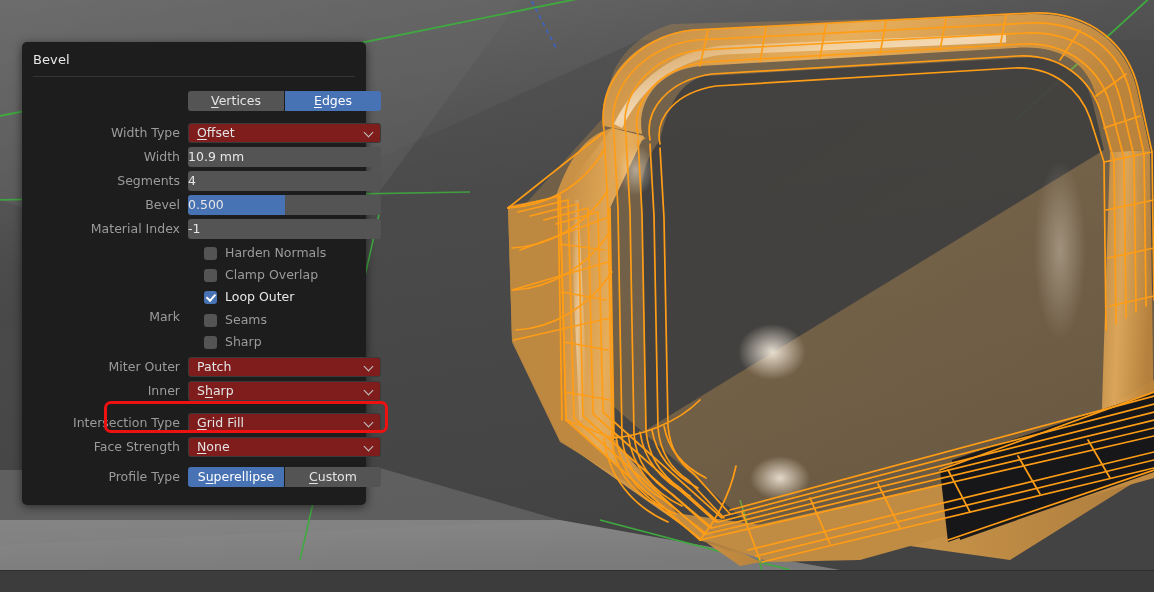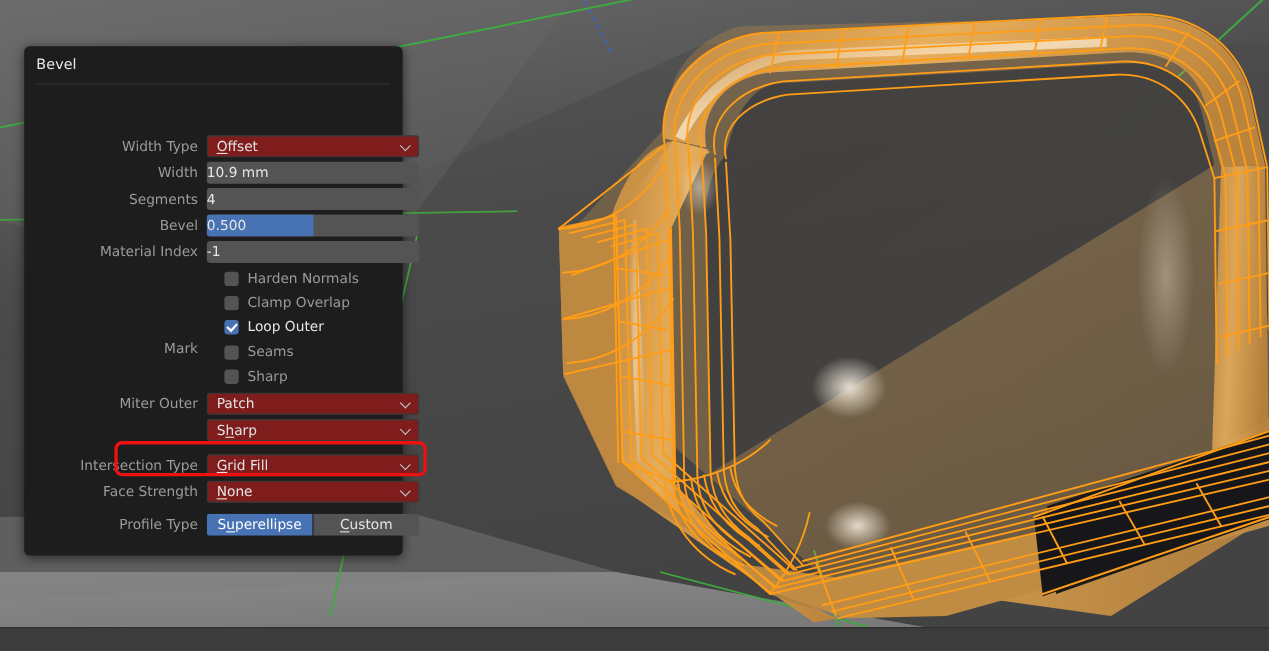--- a/index.html
+++ b/index.html
@@ -309,20 +309,26 @@
 <div id="statusbar"></div>
 
 <div id="panel">
   <div id="panel-header">
     <div id="panel-title">Bevel</div>
   </div>
   <div id="panel-sep"></div>
 
   <div id="rows">
       <div class="row" style="top: 49px;">
+        <div class="field">
+          <div class="togglepair">
+            <div class="tgl"><u>V</u>ertices</div>
+            <div class="tgl on"><u>E</u>dges</div>
+          </div>
+        </div>
       </div>
       <div class="row" style="top: 81px;">
         <div class="lbl">Width Type</div>
         <div class="field">
           <div class="dropdown">
             <div class="dval"><u>O</u>ffset</div>
             <span class="chev"></span>
           </div>
         </div>
       </div>
@@ -384,20 +390,21 @@
       <div class="row" style="top: 315px;">
         <div class="lbl">Miter Outer</div>
         <div class="field">
           <div class="dropdown">
             <div class="dval">Patch</div>
             <span class="chev"></span>
           </div>
         </div>
       </div>
       <div class="row" style="top: 339px;">
+        <div class="lbl">Inner</div>
         <div class="field">
           <div class="dropdown">
             <div class="dval">S<u>h</u>arp</div>
             <span class="chev"></span>
           </div>
         </div>
       </div>
       <div class="row" style="top: 371px;">
         <div class="lbl">Intersection Type</div>
         <div class="field">

